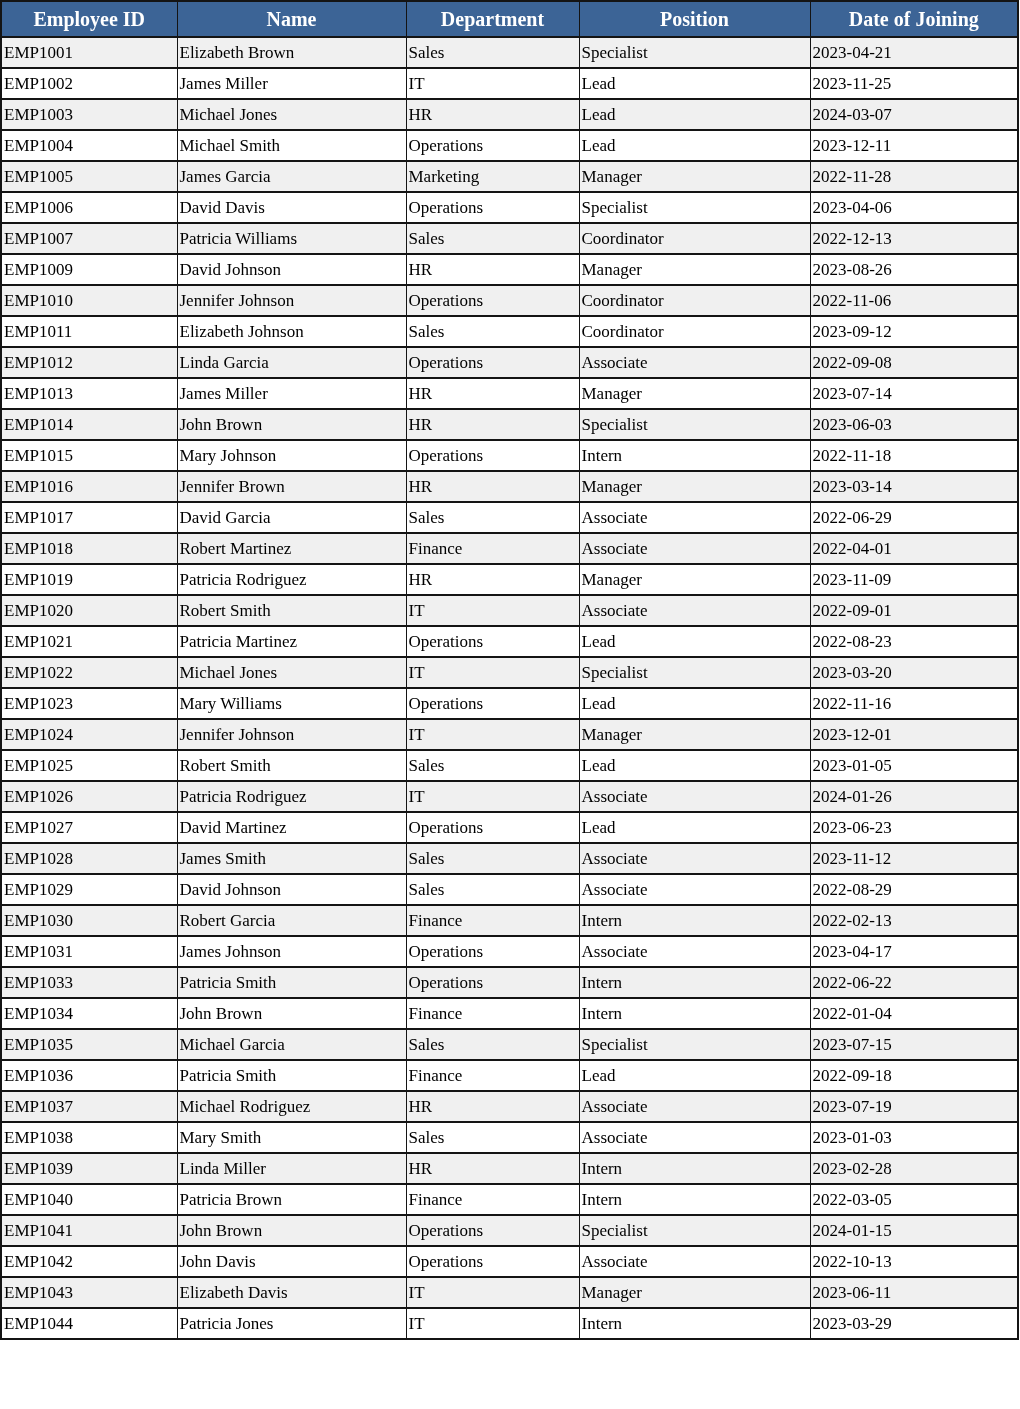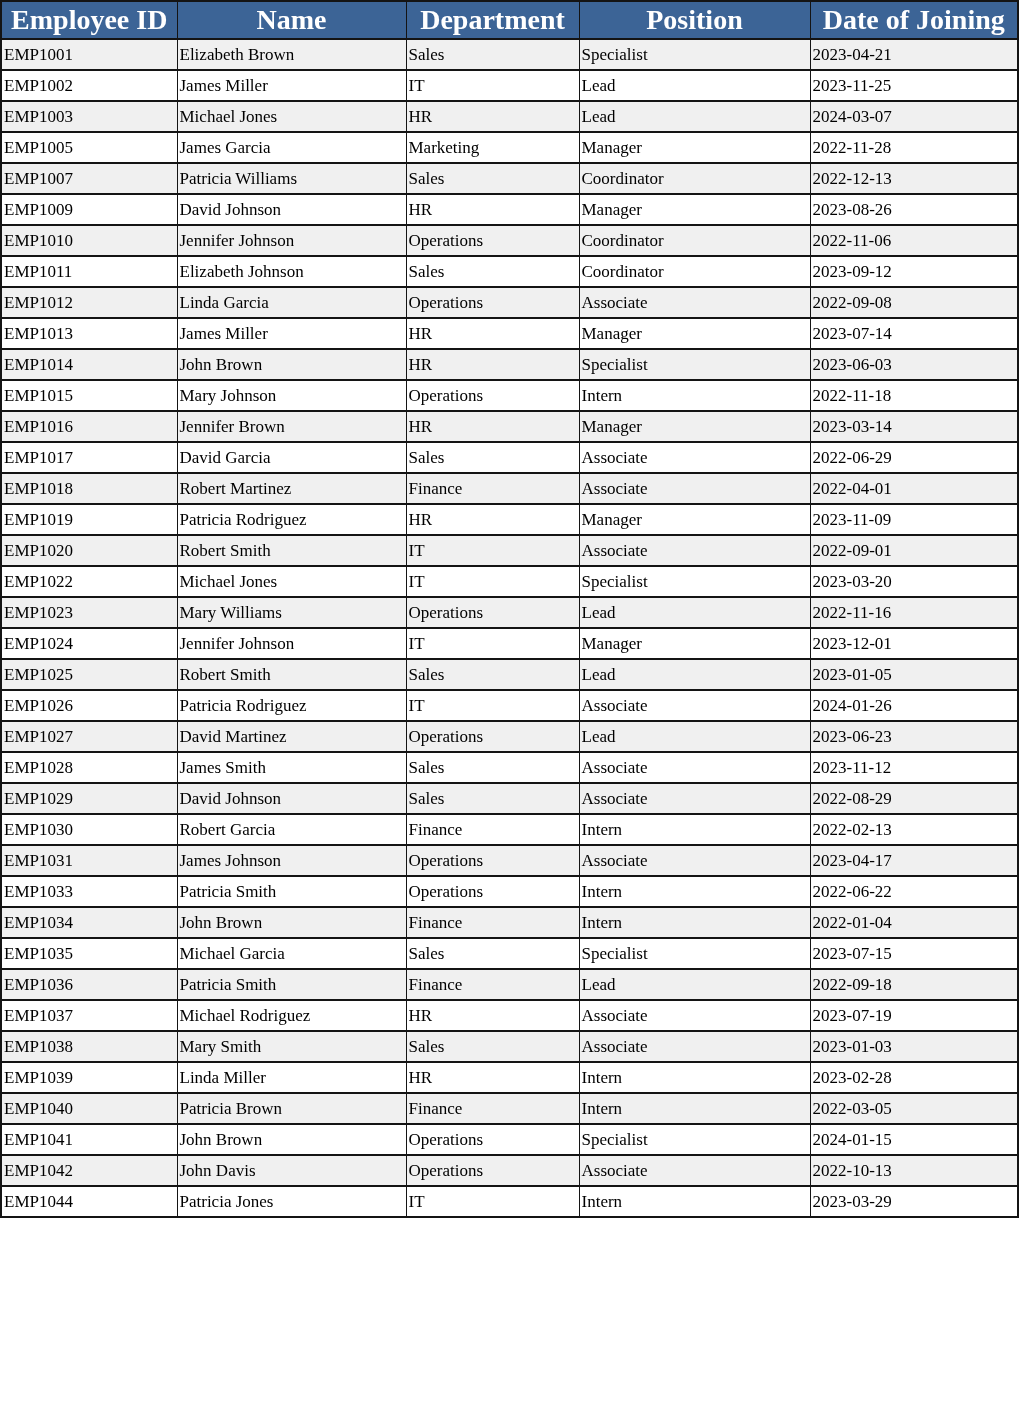--- a/index.html
+++ b/index.html
@@ -31,21 +31,21 @@
   col.c1 { width: 229px; }
   col.c2 { width: 173px; }
   col.c3 { width: 231px; }
   col.c4 { width: 208px; }
   thead tr {
     height: 36px;
   }
   thead th {
     background: var(--header-bg);
     color: var(--header-text);
-    font-size: 28px;
+    font-size: 20px;
     font-weight: bold;
     text-align: center;
     vertical-align: middle;
     border: 1px solid var(--border-color);
     border-top-width: 2px;
     border-bottom-width: 2px;
     padding: 2px 8px;
     letter-spacing: 0px;
   }
   tbody tr {
@@ -104,27 +104,41 @@
         <td>2023-11-25</td>
       </tr>
       <tr>
         <td>EMP1003</td>
         <td>Michael Jones</td>
         <td>HR</td>
         <td>Lead</td>
         <td>2024-03-07</td>
       </tr>
       <tr>
+        <td>EMP1004</td>
+        <td>Michael Smith</td>
+        <td>Operations</td>
+        <td>Lead</td>
+        <td>2023-12-11</td>
+      </tr>
+      <tr>
         <td>EMP1005</td>
         <td>James Garcia</td>
         <td>Marketing</td>
         <td>Manager</td>
         <td>2022-11-28</td>
       </tr>
       <tr>
+        <td>EMP1006</td>
+        <td>David Davis</td>
+        <td>Operations</td>
+        <td>Specialist</td>
+        <td>2023-04-06</td>
+      </tr>
+      <tr>
         <td>EMP1007</td>
         <td>Patricia Williams</td>
         <td>Sales</td>
         <td>Coordinator</td>
         <td>2022-12-13</td>
       </tr>
       <tr>
         <td>EMP1009</td>
         <td>David Johnson</td>
         <td>HR</td>
@@ -202,20 +216,27 @@
         <td>2023-11-09</td>
       </tr>
       <tr>
         <td>EMP1020</td>
         <td>Robert Smith</td>
         <td>IT</td>
         <td>Associate</td>
         <td>2022-09-01</td>
       </tr>
       <tr>
+        <td>EMP1021</td>
+        <td>Patricia Martinez</td>
+        <td>Operations</td>
+        <td>Lead</td>
+        <td>2022-08-23</td>
+      </tr>
+      <tr>
         <td>EMP1022</td>
         <td>Michael Jones</td>
         <td>IT</td>
         <td>Specialist</td>
         <td>2023-03-20</td>
       </tr>
       <tr>
         <td>EMP1023</td>
         <td>Mary Williams</td>
         <td>Operations</td>
@@ -340,20 +361,27 @@
         <td>Operations</td>
         <td>Specialist</td>
         <td>2024-01-15</td>
       </tr>
       <tr>
         <td>EMP1042</td>
         <td>John Davis</td>
         <td>Operations</td>
         <td>Associate</td>
         <td>2022-10-13</td>
+      </tr>
+      <tr>
+        <td>EMP1043</td>
+        <td>Elizabeth Davis</td>
+        <td>IT</td>
+        <td>Manager</td>
+        <td>2023-06-11</td>
       </tr>
       <tr>
         <td>EMP1044</td>
         <td>Patricia Jones</td>
         <td>IT</td>
         <td>Intern</td>
         <td>2023-03-29</td>
       </tr>
     </tbody>
 </table>

